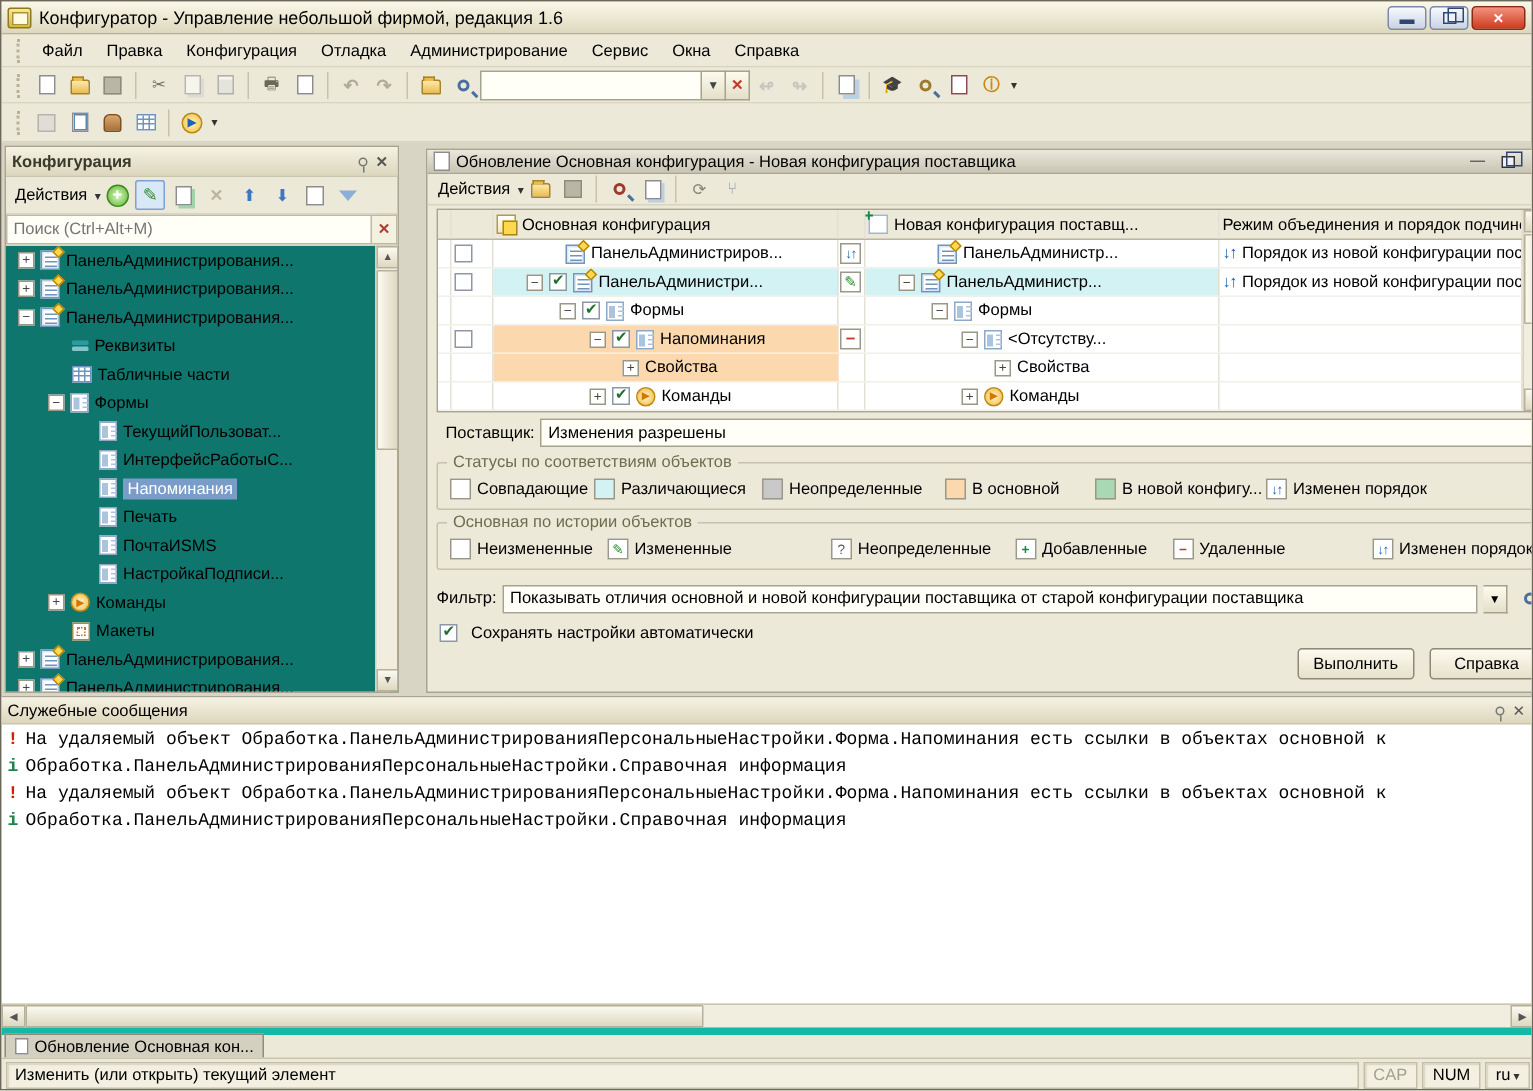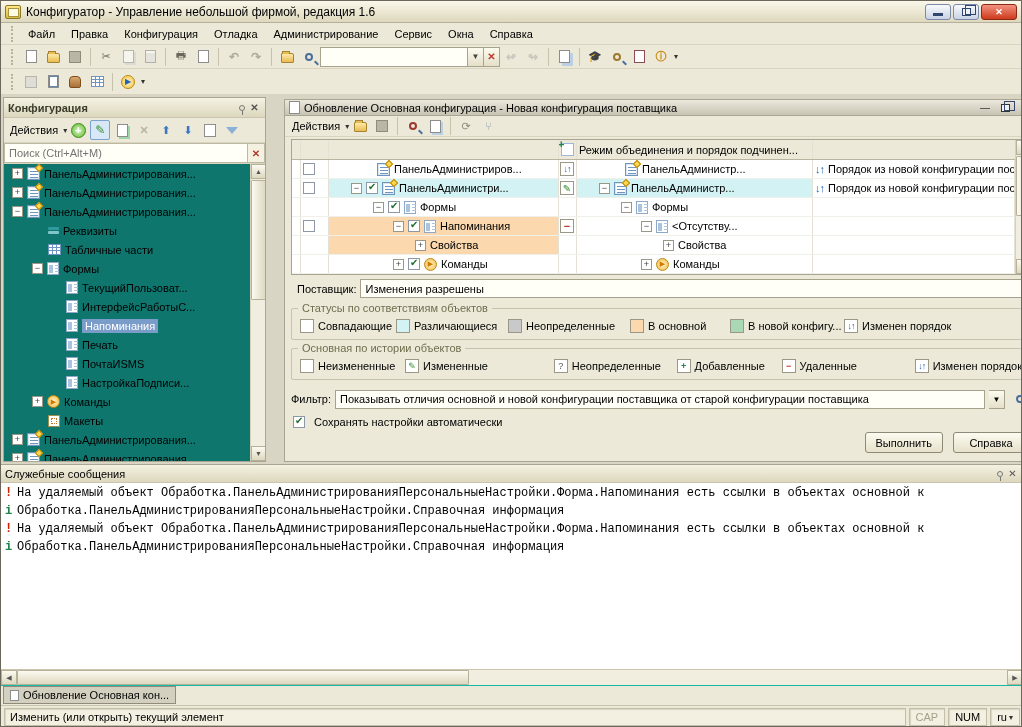--- a/index.html
+++ b/index.html
@@ -146,21 +146,21 @@
   .msg-body { flex:1; font-family:"Liberation Mono","DejaVu Sans Mono",monospace; font-size:12px; padding:3px 4px; overflow:hidden; }
   .msg-line { height:18px; white-space:nowrap; overflow:hidden; }
   .msg-mark { display:inline-block; width:12px; font-weight:bold; }
   .msg-line.warn .msg-mark { color:#cc2200; }
   .msg-line.info .msg-mark { color:#1e8449; }
 
   
   .hscroll { position:absolute; left:0; top:668px; width:1022px; height:16px; background:#f1eee0; border-top:1px solid #c9c5af; }
   .hbtn { position:absolute; top:0; width:16px; height:15px; background:linear-gradient(#fcfaf0,#ddd8c0); border:1px solid #b5b19b; font-size:7px; color:#555; display:flex; align-items:center; justify-content:center; }
   .hthumb { position:absolute; left:16px; top:0; width:452px; height:15px; background:linear-gradient(#fcfaf0,#ddd8c0); border:1px solid #b5b19b; border-radius:1px; }
-  .taskbar { position:absolute; left:0; top:684px; width:1022px; height:20px; background:#ece9d8; border-top:1px solid #14b8a6; display:flex; align-items:flex-end; padding:1px 2px; }
+  .taskbar { position:absolute; left:0; top:684px; width:1022px; height:20px; background:#ece9d8; border-top:5px solid #14b8a6; display:flex; align-items:center; padding:1px 2px; }
   .task-tab { height:18px; background:#d4d0bf; border:1px solid #8f8c7c; display:flex; align-items:center; gap:4px; padding:0 6px; max-width:180px; white-space:nowrap; overflow:hidden; }
   .statusbar { position:absolute; left:0; top:704px; width:1022px; height:23px; background:#ece9d8; border-top:1px solid #c9c5af; display:flex; align-items:center; padding:2px 3px; gap:3px; }
   .status-hint { flex:1; height:18px; border:1px solid #c2bea8; background:#f3f0e1; display:flex; align-items:center; padding:0 5px; box-shadow:inset 1px 1px 1px #d8d4c0; }
   .status-cell { height:18px; border:1px solid #c2bea8; background:#f3f0e1; display:flex; align-items:center; justify-content:center; padding:0 6px; box-shadow:inset 1px 1px 1px #d8d4c0; }
   .status-cell.dim { color:#a4a08c; }
 </style>
 </head>
 <body>
 
 <div class="window">
@@ -463,20 +463,24 @@
             <span class="tico" style="color:#9aa4b4;">⑂</span>
           </div>
       </div>
       <div class="dlg-body">
 
         <div class="cmp-tree">
           <div class="cmp-grid">
             <div class="cmp-row header">
               <div class="cmp-cell"></div>
               <div class="cmp-cell"></div>
+              <div class="cmp-cell">
+                  <span class="hdr-ico hdr-main"></span>
+                  <span>Основная конфигурация</span>
+                </div>
               <div class="cmp-cell"></div>
               <div class="cmp-cell">
                   <span class="hdr-ico hdr-new"></span>
                   <span>Новая конфигурация поставщ...</span>
                 </div>
               <div class="cmp-cell">
                   <span>Режим объединения и порядок подчинен...</span>
                 </div>
             </div>
 

